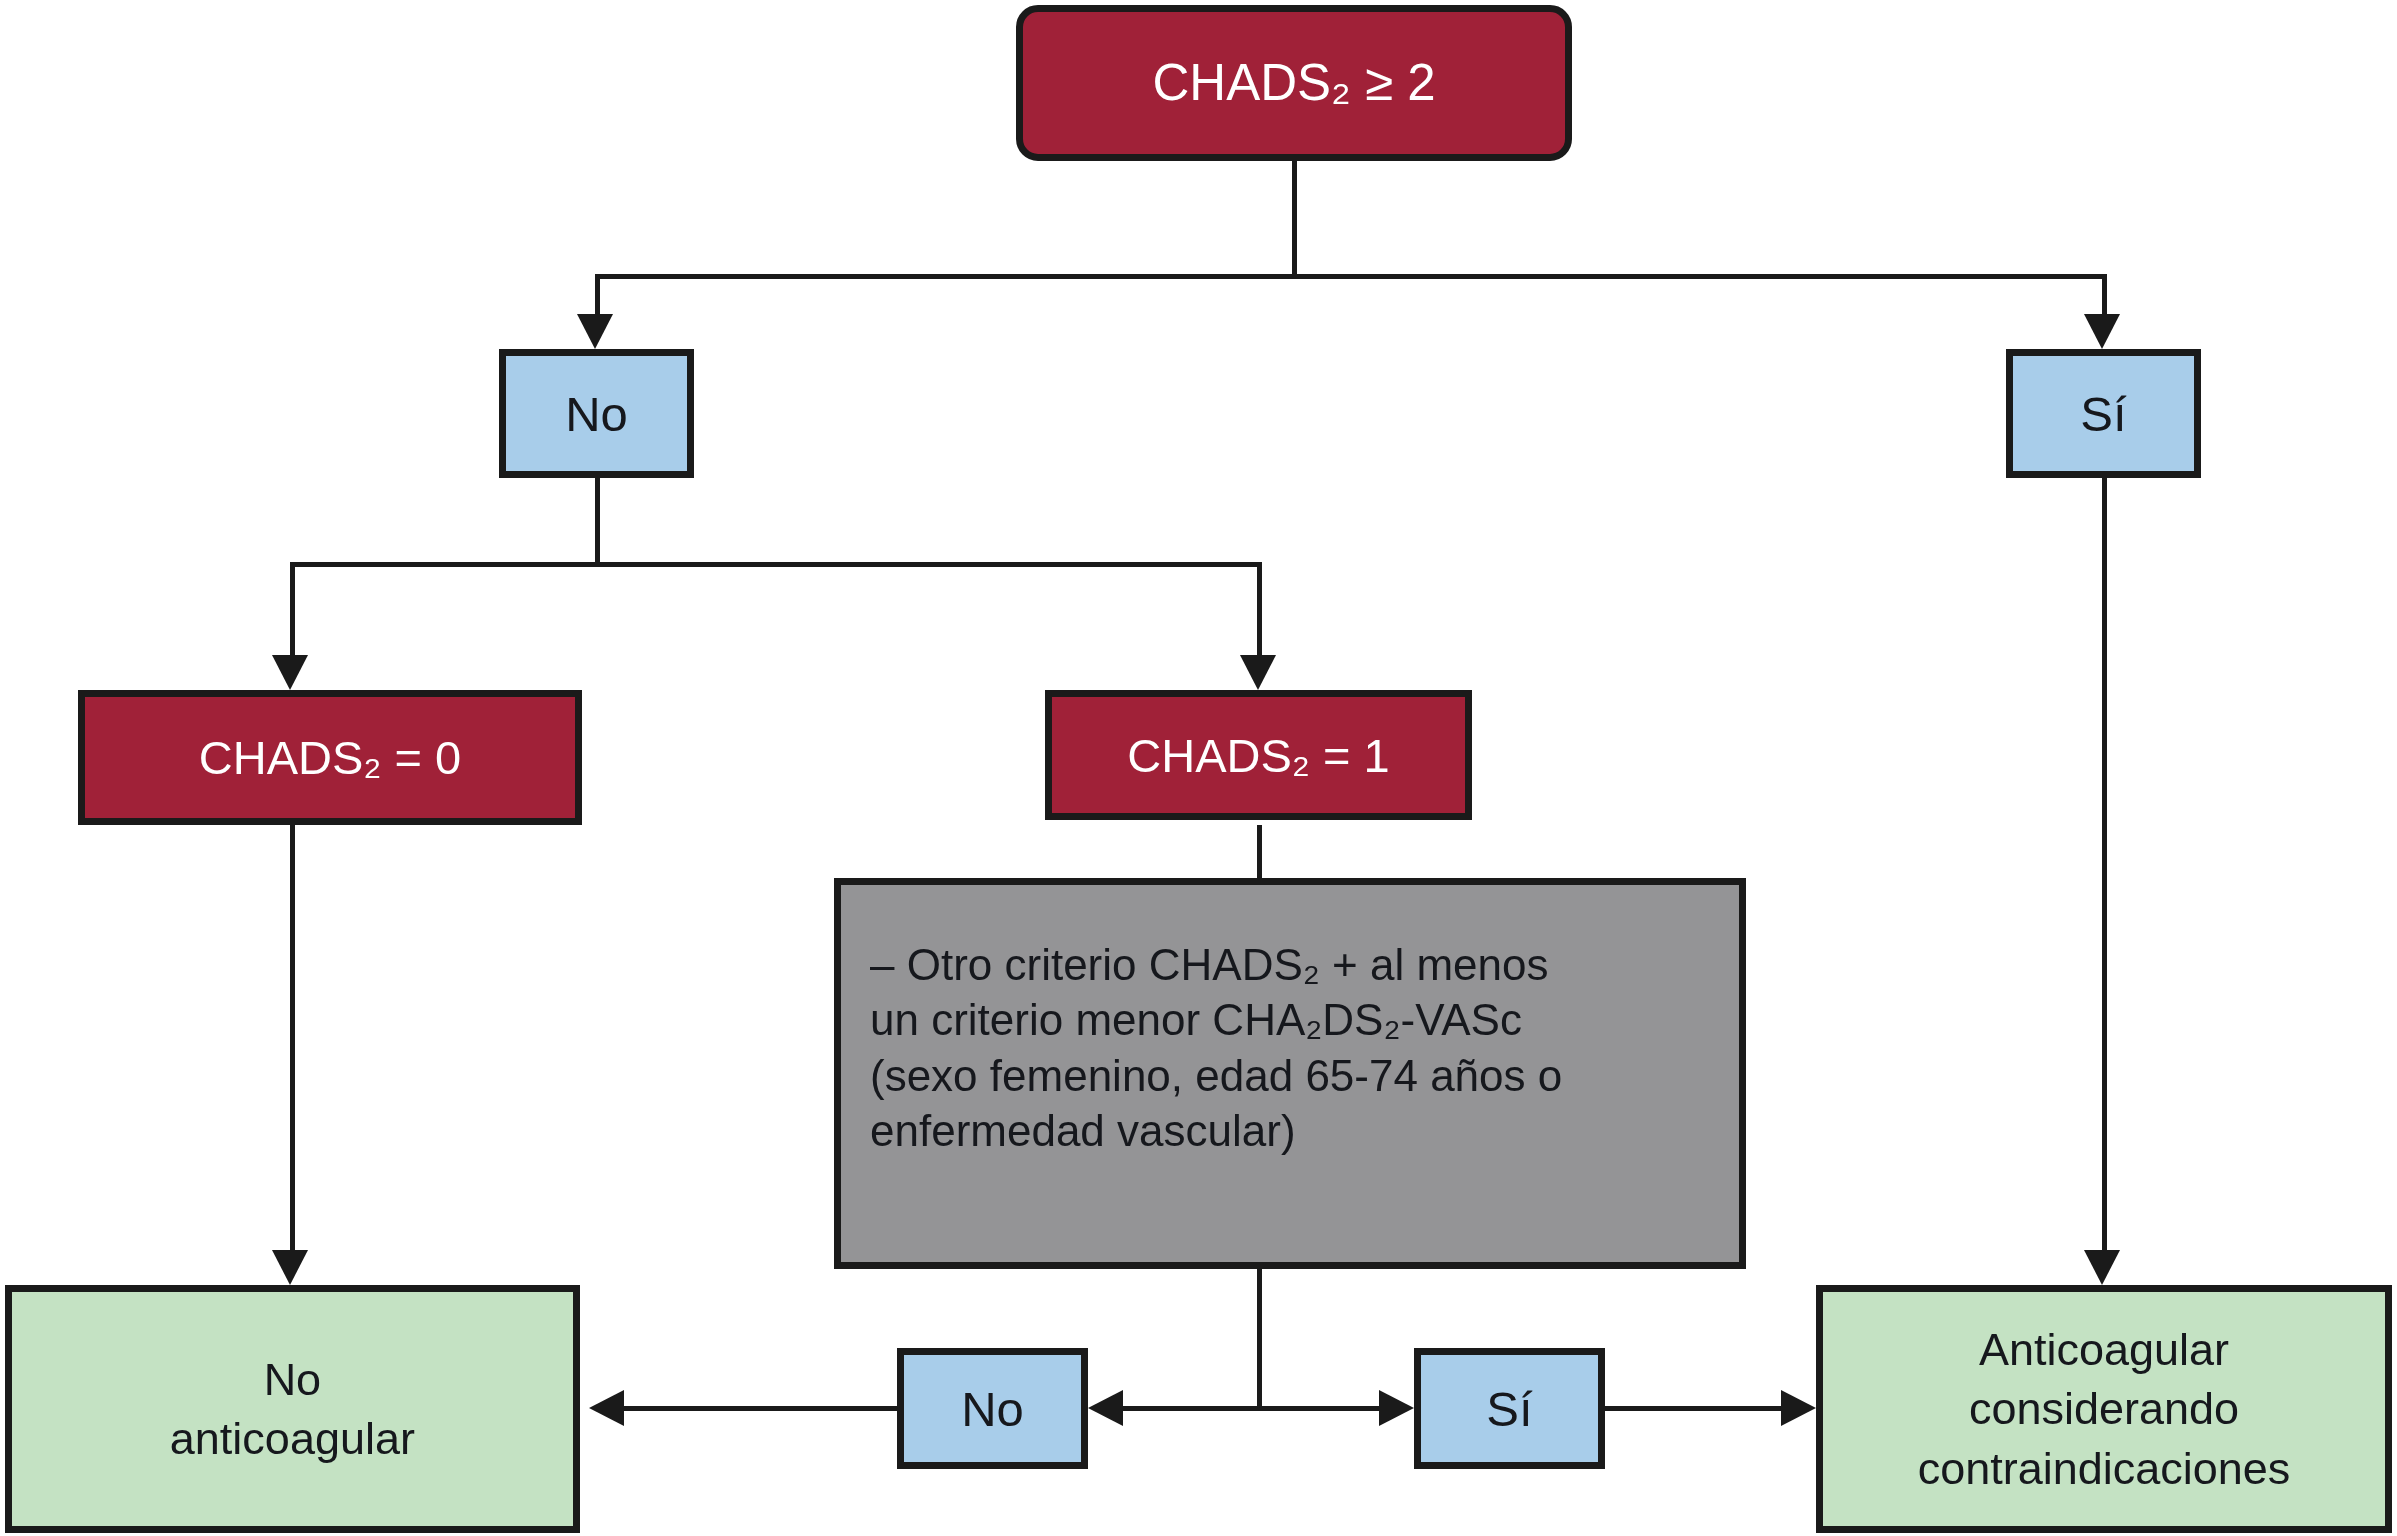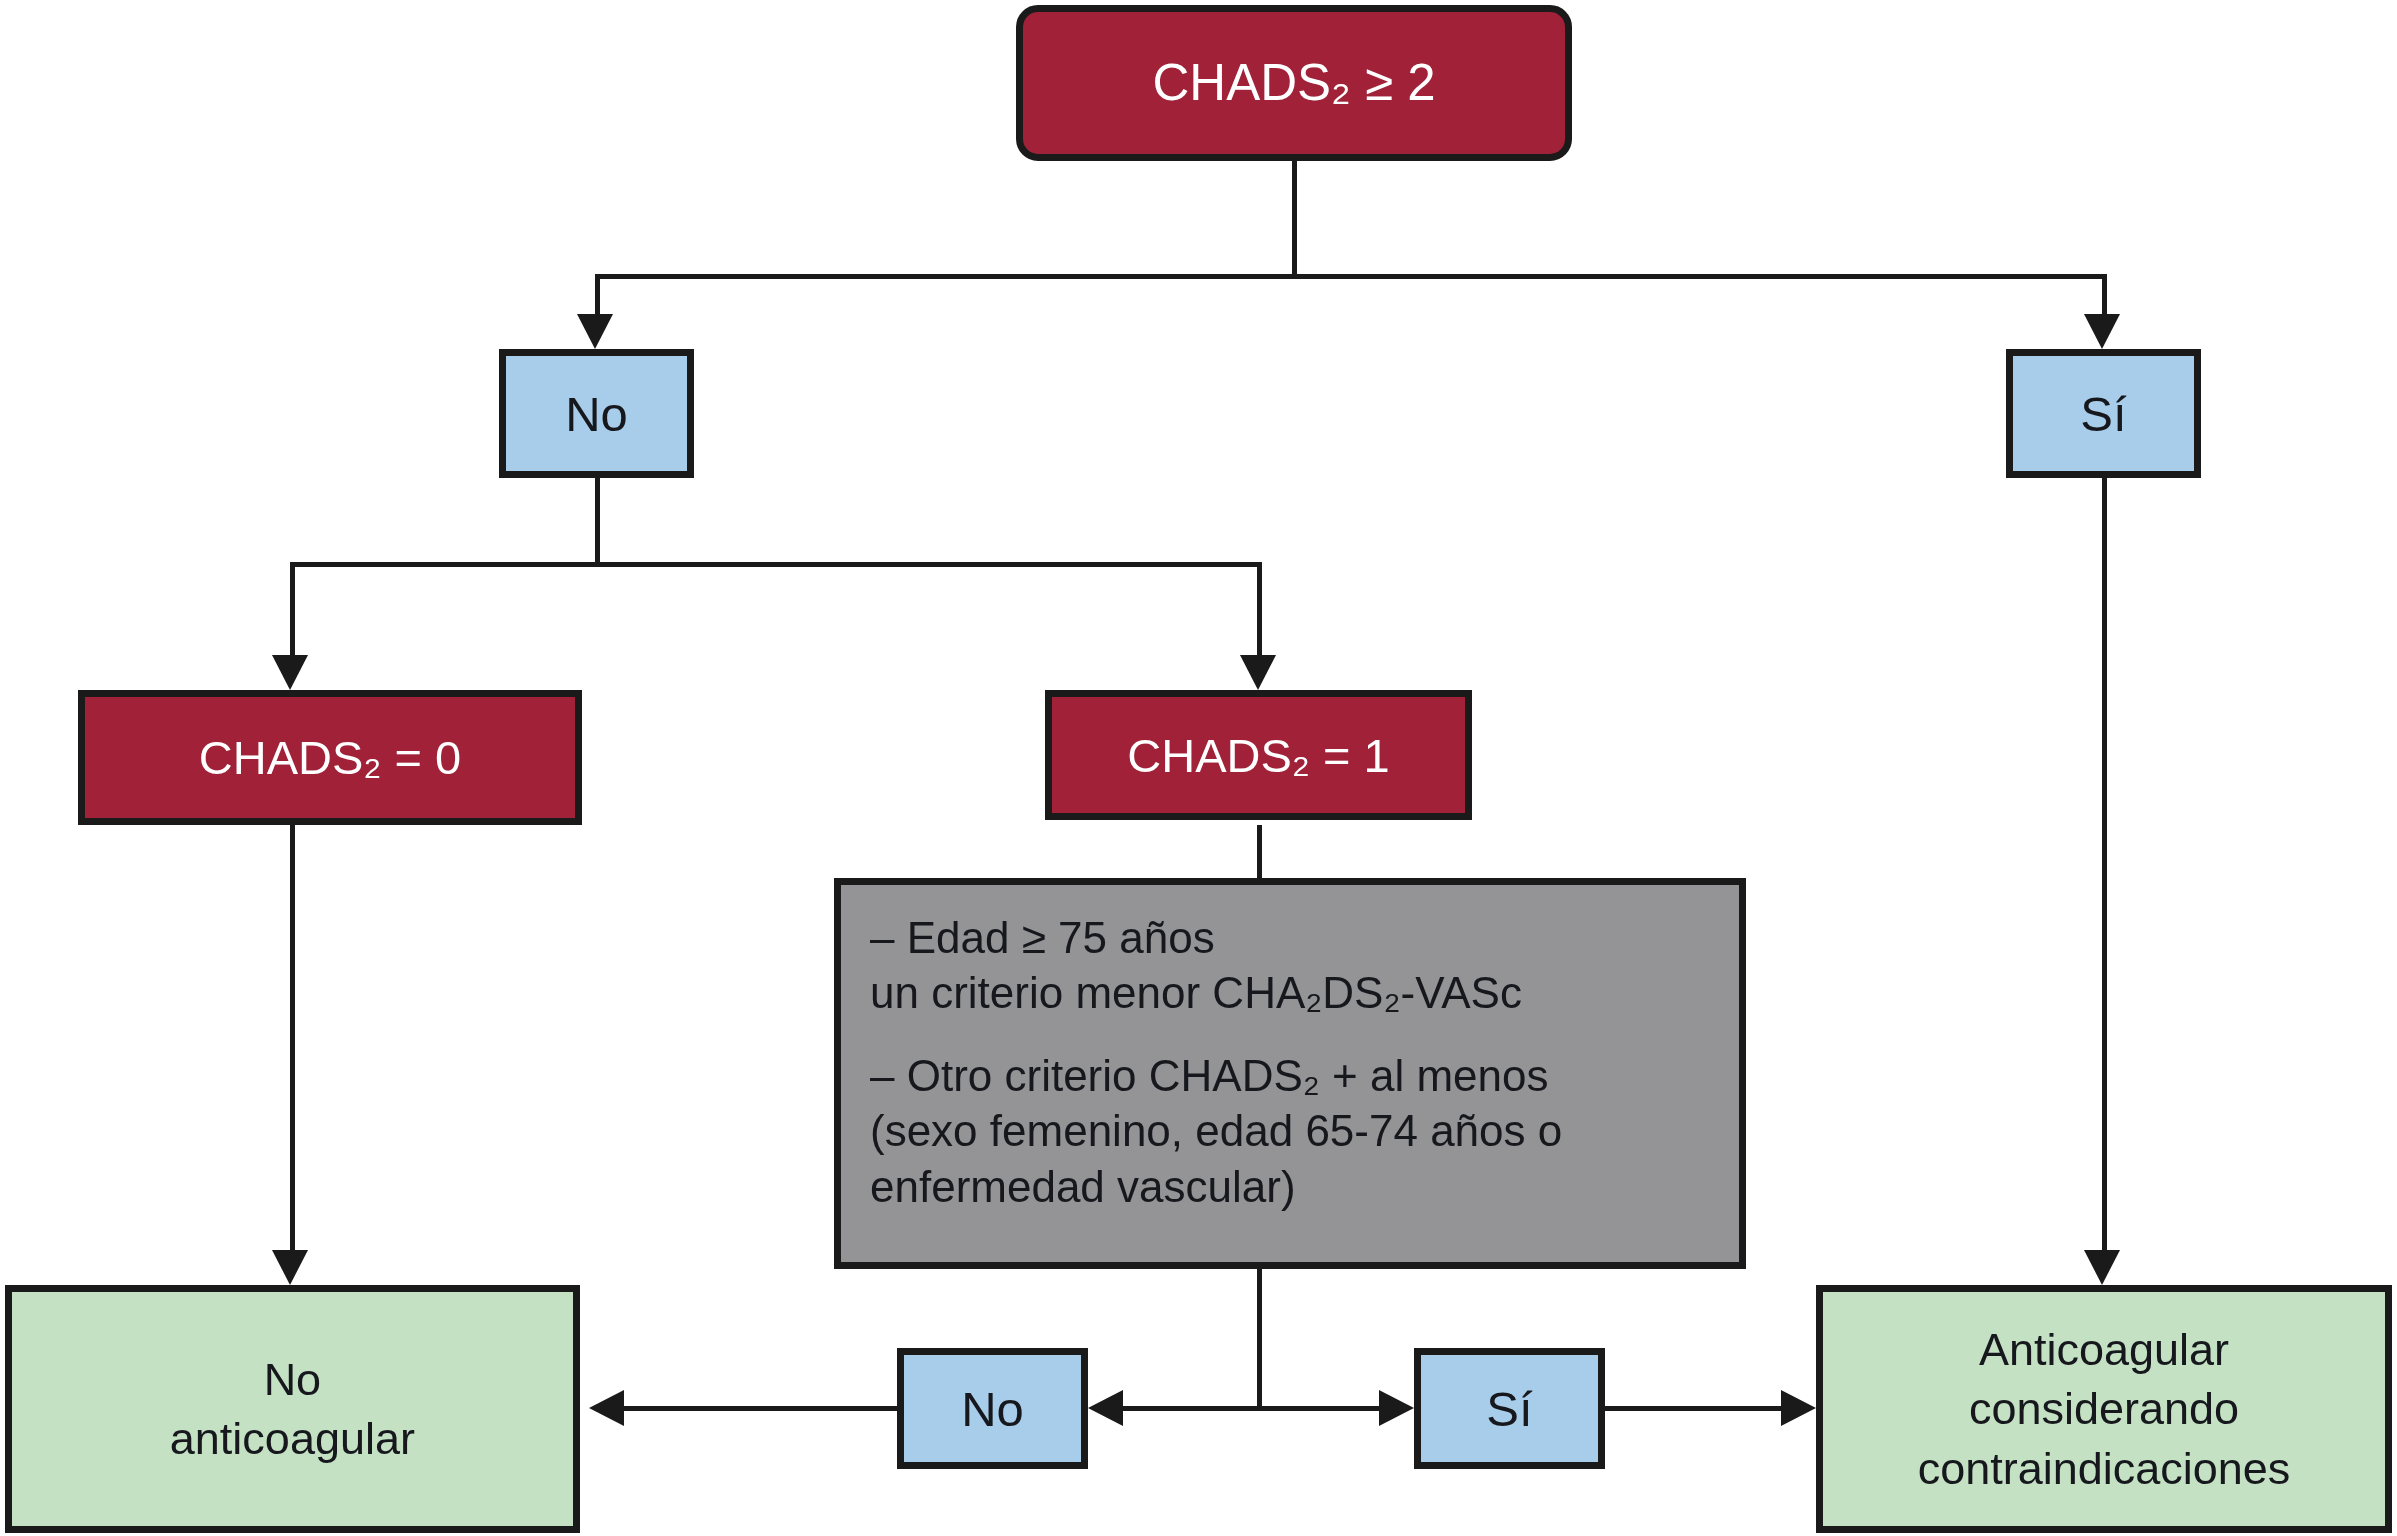--- a/index.html
+++ b/index.html
@@ -122,23 +122,22 @@
 
   <div class="node decision small" id="chads0-box">
     <span>CHADS₂ = 0</span>
   </div>
 
   <div class="node decision small" id="chads1-box">
     <span>CHADS₂ = 1</span>
   </div>
 
   <div class="node criteria" id="criteria-box">
-    <div class="line">– Edad ≥ 75 años</div>
+    <div class="line para-gap">– Otro criterio CHADS₂ + al menos</div>
     <div class="line">un criterio menor CHA₂DS₂-VASc</div>
-    <div class="line para-gap">– Otro criterio CHADS₂ + al menos</div>
     <div class="line">(sexo femenino, edad 65-74 años o</div>
     <div class="line">enfermedad vascular)</div>
   </div>
 
   <div class="node answer" id="no-bottom-box">
     <span>No</span>
   </div>
 
   <div class="node answer" id="si-bottom-box">
     <span>Sí</span>

